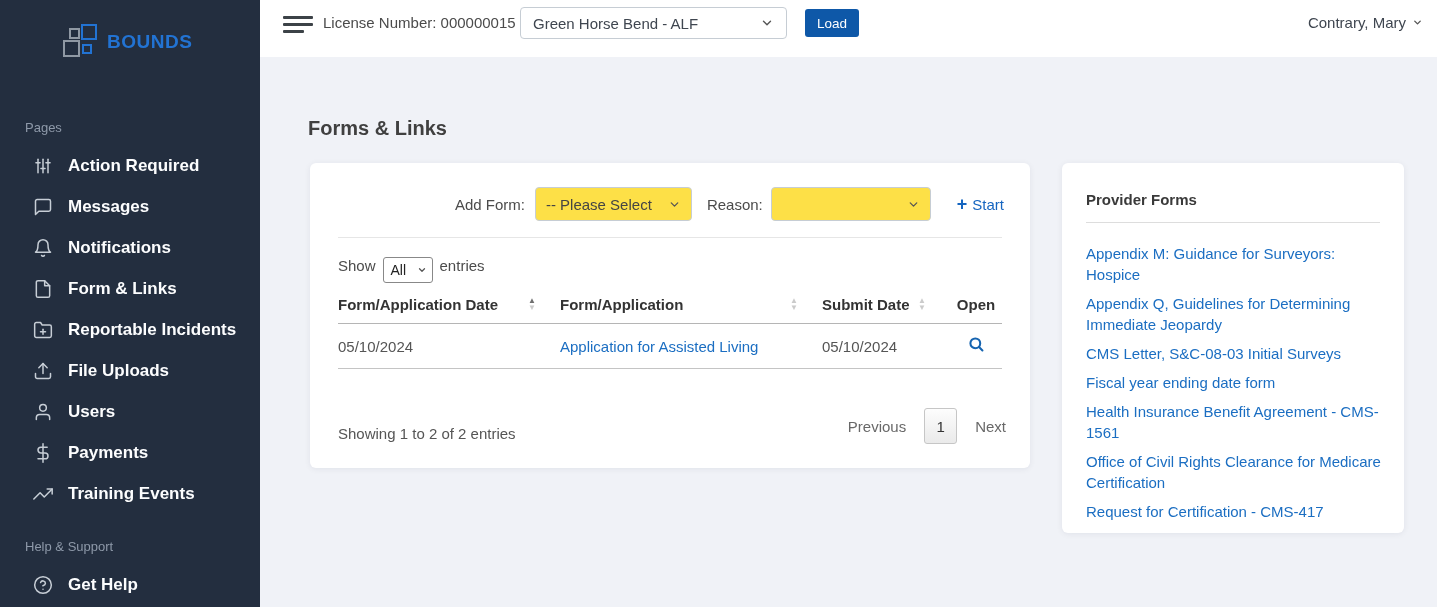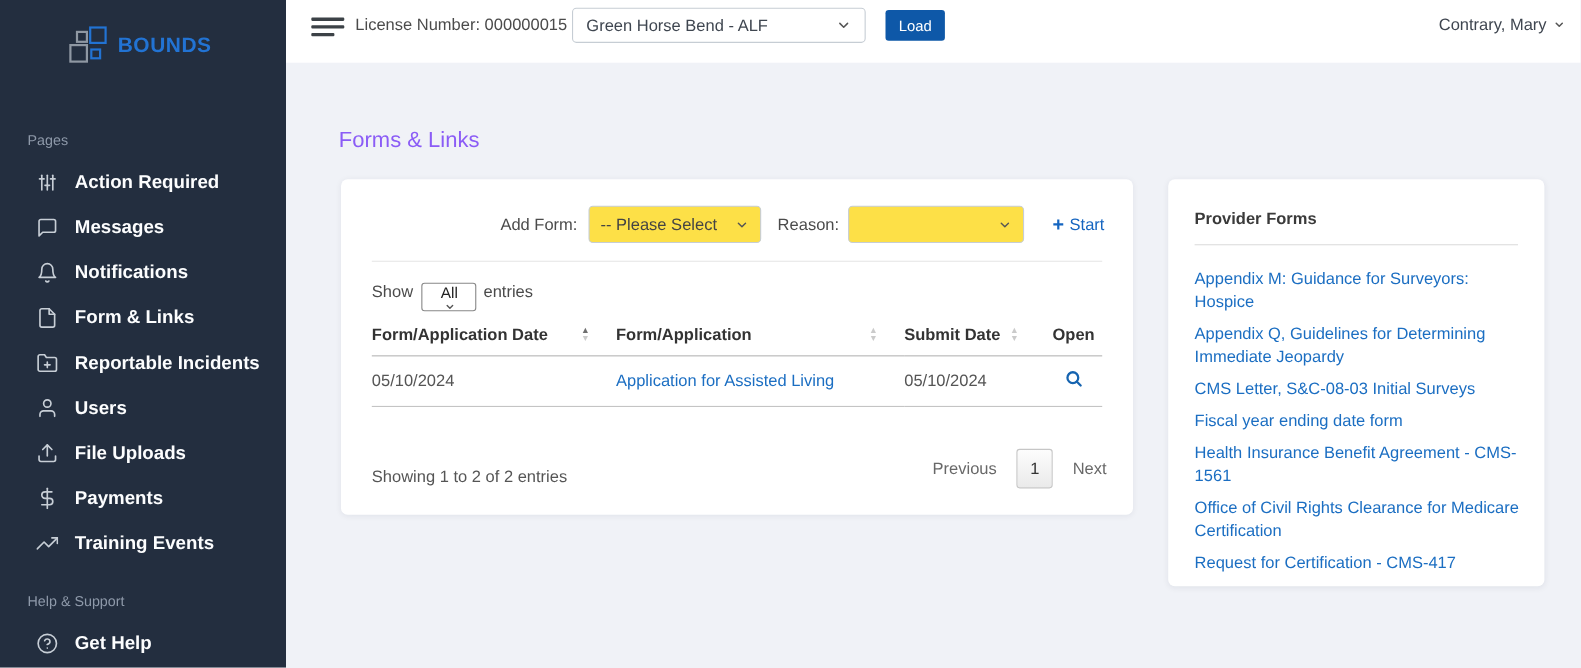--- a/index.html
+++ b/index.html
@@ -32,42 +32,42 @@
   .license { position:absolute; left:63px; top:14px; color:#4b4b4b; }
   .facility-select { position:absolute; left:260px; top:7px; width:267px; height:32px; border:1px solid #c6cdd4; border-radius:4px;
     display:flex; align-items:center; justify-content:space-between; padding:0 12px; color:#3f4650; cursor:pointer; background:#fff; }
   .load-btn { position:absolute; left:545px; top:9px; height:28px; padding:0 12px; background:#0e58a8; border:none; border-radius:3px;
     color:#fff; font-size:13.5px; font-family:inherit; cursor:pointer; }
   .user-menu { position:absolute; right:14px; top:14px; display:flex; align-items:center; gap:6px; color:#3f4650; cursor:pointer; }
   .chev { display:inline-flex; color:#555; }
 
   
   .content { position:absolute; left:260px; top:57px; right:0; bottom:0; background:#f0f2f7; }
-  .page-title { position:absolute; left:48px; top:60px; font-size:20px; font-weight:400; color:#8b5cf6; }
+  .page-title { position:absolute; left:48px; top:60px; font-size:20px; font-weight:700; color:#404040; }
   .card { position:absolute; background:#fff; border-radius:6px; box-shadow:0 1px 6px rgba(20,30,60,.07); }
   .card-forms { left:50px; top:106px; width:720px; height:305px; }
   .card-provider { left:802px; top:106px; width:342px; height:370px; }
 
   
   .addform-row { position:absolute; top:24px; right:26px; height:34px; display:flex; align-items:center; }
   .addform-row label { color:#4b4b4b; }
   .select { height:34px; border:1px solid #c6cdd4; border-radius:4px; background:#fde047; display:flex; align-items:center;
     justify-content:space-between; padding:0 10px; color:#444; cursor:pointer; }
   .sel-addform { width:157px; margin-left:10px; }
   .reason-label { margin-left:15px; }
   .sel-reason { width:160px; margin-left:8px; }
   .start-link { margin-left:26px; color:#1565c0; text-decoration:none; display:flex; align-items:center; gap:5px; cursor:pointer; }
   .plus { font-size:18px; font-weight:700; line-height:1; }
   .divider1 { position:absolute; top:74px; left:28px; right:28px; border-top:1px solid #e6e6e6; }
 
   
   .controls-row { position:absolute; top:90px; left:28px; right:26px; height:34px; display:flex; justify-content:space-between; align-items:center; }
   .show-group { display:flex; gap:7px; color:#4b4b4b; }
   .mini-select { height:26px; width:50px; border:1px solid #888; border-radius:3px; display:flex; align-items:center;
-    justify-content:space-between; padding:0 5px 0 7px; font-size:14px; color:#222; cursor:pointer; background:#fff;flex-direction:column; }
+    justify-content:space-between; padding:0 5px 0 7px; font-size:14px; color:#222; cursor:pointer; background:#fff; }
   .search-group { display:flex; align-items:center; gap:7px; color:#4b4b4b; }
   .search-input { width:184px; height:34px; border:1px solid #cdd2d8; border-radius:4px; padding:0 8px; font-family:inherit; font-size:15px; }
 
   
   .table-wrap { position:absolute; top:128px; left:28px; right:28px; }
   table { width:100%; border-collapse:collapse; table-layout:fixed; }
   th:nth-child(1), td:nth-child(1) { width:222px; }
   th:nth-child(2), td:nth-child(2) { width:262px; }
   th:nth-child(3), td:nth-child(3) { width:128px; }
   th:nth-child(4), td:nth-child(4) { width:52px; text-align:center; }
@@ -156,35 +156,35 @@
             <path d="M22 19a2 2 0 0 1-2 2H4a2 2 0 0 1-2-2V5a2 2 0 0 1 2-2h5l2 3h9a2 2 0 0 1 2 2z"></path>
             <line x1="12" y1="11" x2="12" y2="17"></line>
             <line x1="9" y1="14" x2="15" y2="14"></line>
           </svg>
         </span>
         <span class="nav-label">Reportable Incidents</span>
       </div>
       <div class="nav-item">
         <span class="nav-icon">
           <svg viewBox="0 0 24 24" width="20" height="20" fill="none" stroke="currentColor" stroke-width="1.8" stroke-linecap="round" stroke-linejoin="round">
-            <path d="M20 21v-2a4 4 0 0 0-4-4H8a4 4 0 0 0-4 4v2"></path>
-            <circle cx="12" cy="7" r="4"></circle>
-          </svg>
-        </span>
-        <span class="nav-label">Users</span>
-      </div>
-      <div class="nav-item">
-        <span class="nav-icon">
-          <svg viewBox="0 0 24 24" width="20" height="20" fill="none" stroke="currentColor" stroke-width="1.8" stroke-linecap="round" stroke-linejoin="round">
             <path d="M21 15v4a2 2 0 0 1-2 2H5a2 2 0 0 1-2-2v-4"></path>
             <polyline points="17 8 12 3 7 8"></polyline>
             <line x1="12" y1="3" x2="12" y2="15"></line>
           </svg>
         </span>
         <span class="nav-label">File Uploads</span>
+      </div>
+      <div class="nav-item">
+        <span class="nav-icon">
+          <svg viewBox="0 0 24 24" width="20" height="20" fill="none" stroke="currentColor" stroke-width="1.8" stroke-linecap="round" stroke-linejoin="round">
+            <path d="M20 21v-2a4 4 0 0 0-4-4H8a4 4 0 0 0-4 4v2"></path>
+            <circle cx="12" cy="7" r="4"></circle>
+          </svg>
+        </span>
+        <span class="nav-label">Users</span>
       </div>
       <div class="nav-item">
         <span class="nav-icon">
           <svg viewBox="0 0 24 24" width="20" height="20" fill="none" stroke="currentColor" stroke-width="1.8" stroke-linecap="round" stroke-linejoin="round">
             <line x1="12" y1="1" x2="12" y2="23"></line>
             <path d="M17 5H9.5a3.5 3.5 0 0 0 0 7h5a3.5 3.5 0 0 1 0 7H6"></path>
           </svg>
         </span>
         <span class="nav-label">Payments</span>
       </div>

